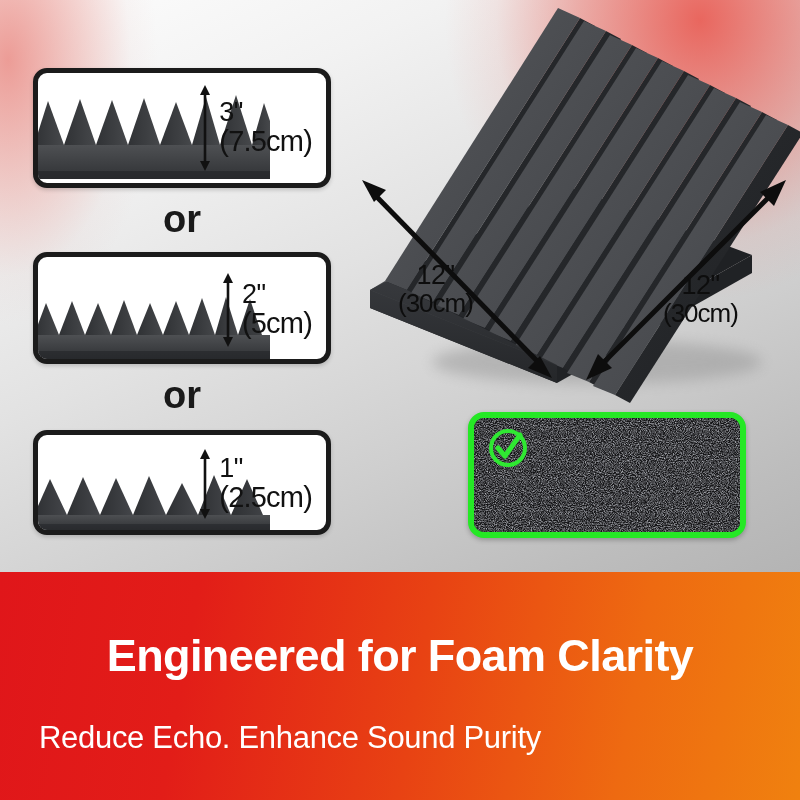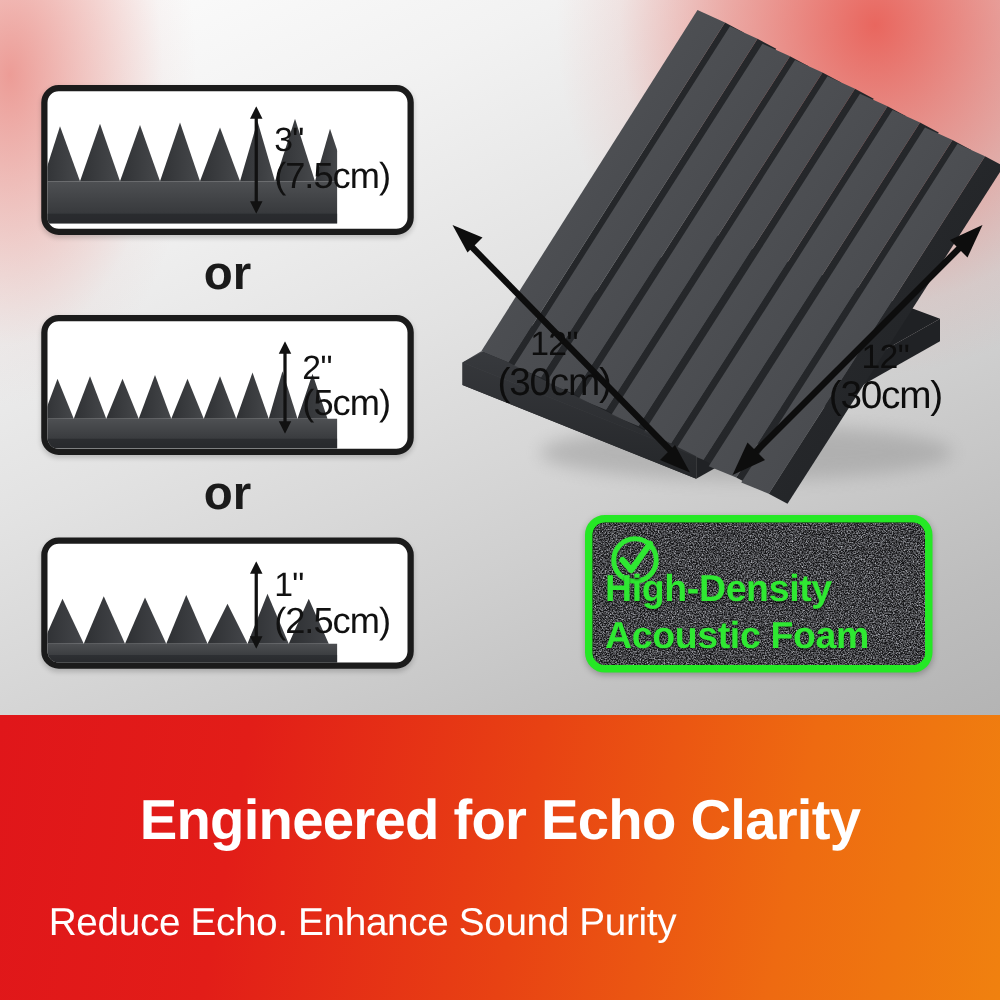--- a/index.html
+++ b/index.html
@@ -125,21 +125,21 @@
   .arrow-right { left: 572px; top: 168px; width: 228px; height: 222px; }
 
   .diag-label {
     position: absolute;
     color: #0d0d0d;
     text-align: center;
     line-height: 1.02;
     white-space: nowrap;
   }
   .diag-label .big { display: block; font-size: 27px; letter-spacing: -0.5px; }
-  .diag-label .sub { display: block; font-size: 31px; letter-spacing: -1px; }
+  .diag-label .sub { display: block; font-size: 26px; letter-spacing: -1px; }
   .label-left  { left: 398px; top: 262px; }
   .label-right { left: 663px; top: 272px; }
 
   
   .badge {
     position: absolute;
     left: 468px;
     top: 412px;
     width: 278px;
     height: 126px;
@@ -450,26 +450,22 @@
           <rect x="0" y="0" width="278" height="126" fill="#141416"></rect>
           <rect x="0" y="0" width="278" height="126" filter="url(#speckle)" opacity="0.95"></rect>
         </svg>
       </div>
       <div class="badge-check">
         <svg viewBox="0 0 46 46" xmlns="http://www.w3.org/2000/svg">
           <circle cx="23" cy="23" r="17" fill="none" stroke="#2fe832" stroke-width="4"></circle>
           <polyline points="13,23 20,31 35,10" fill="none" stroke="#2fe832" stroke-width="5" stroke-linecap="round" stroke-linejoin="round"></polyline>
         </svg>
       </div>
-      <div class="badge-text">
-        <span>High-Density</span>
-        <span>Acoustic Foam</span>
-      </div>
     </div>
 
   </div>
 
   <div class="banner">
-    <div class="banner-title">Engineered for Echo Clarity</div>
+    <div class="banner-title">Engineered for Foam Clarity</div>
     <div class="banner-sub">Reduce Echo. Enhance Sound Purity</div>
   </div>
 
 </div>
 
 </body></html>

